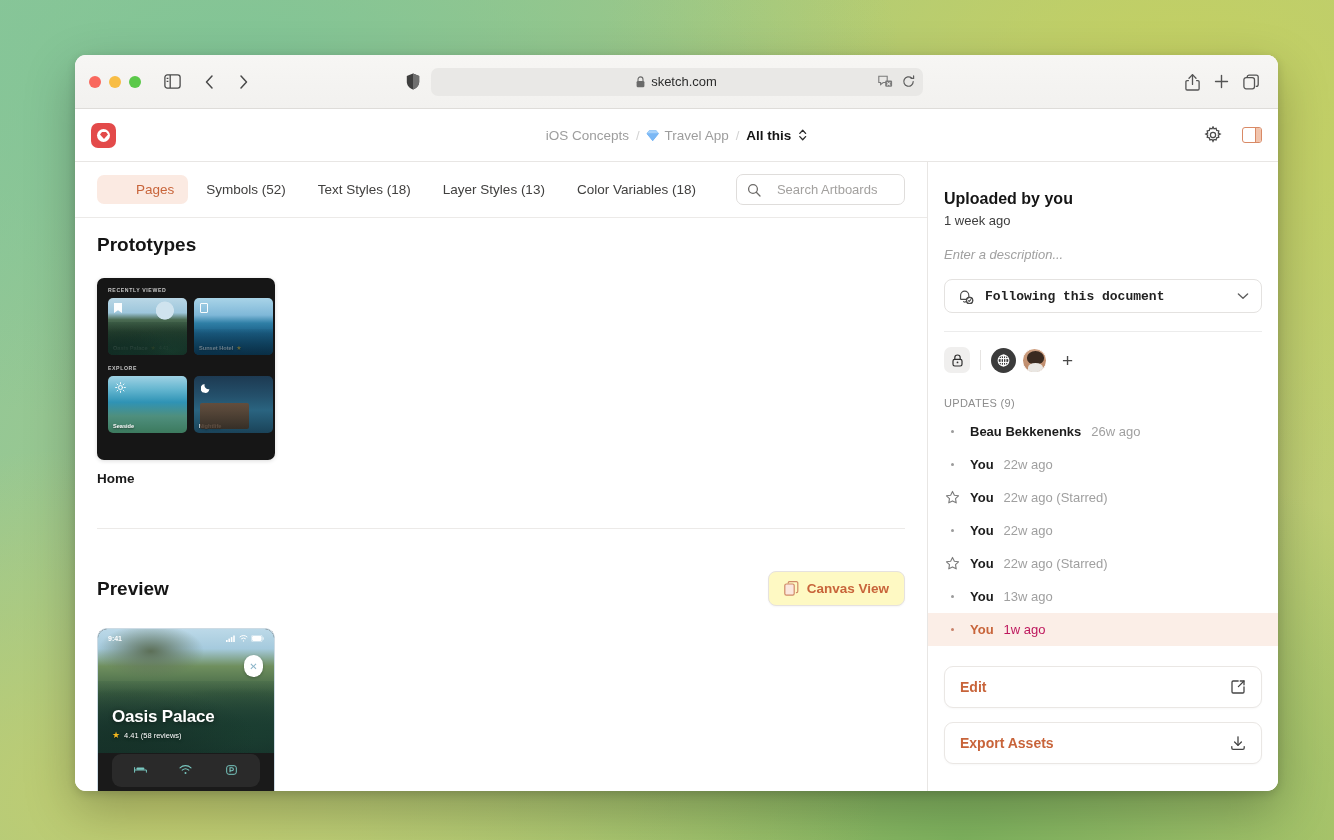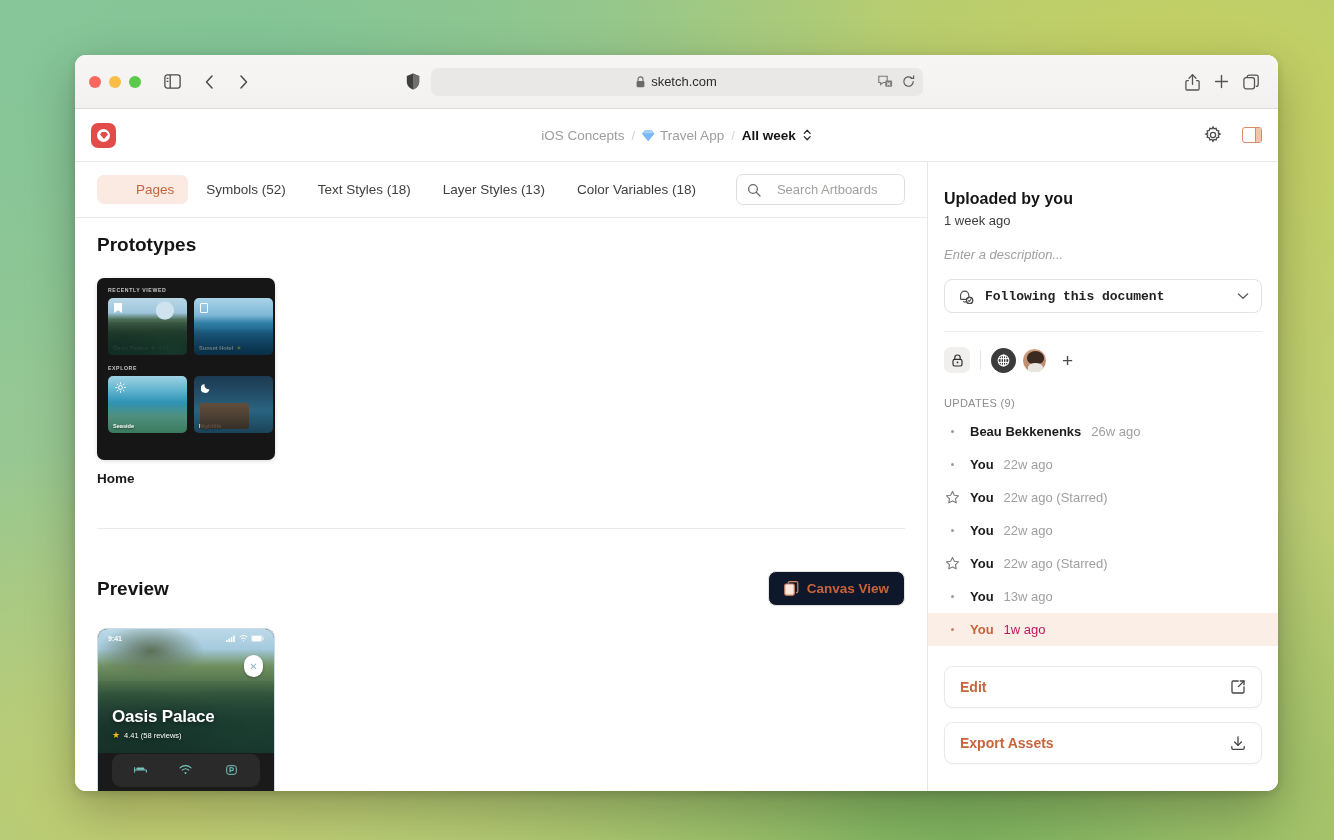--- a/index.html
+++ b/index.html
@@ -170,21 +170,21 @@
   }
   .section-head {
     display: flex; align-items: center; margin-top: 42px;
   }
   .canvas-btn {
     margin-left: auto;
     display: flex; align-items: flex-end; gap: 8px;
     border: 1px solid #e6e2df; border-radius: 8px;
     padding: 9px 15px;
     font-size: 13.5px; font-weight: 700; color: #c8643a;
-    background: #0f172a;
+    background: #fef9c3;
     box-shadow: 0 1px 2px rgba(0,0,0,0.04);
     cursor: default;
   }
 
   
   .proto-card { margin-top: 22px; width: 178px; }
   .proto-thumb {
     width: 178px; height: 182px;
     border-radius: 7px;
     overflow: hidden; position: relative;
@@ -542,21 +542,21 @@
         <span>
           <svg width="13" height="13" viewBox="0 0 13 13">
               <path d="M3.2 1.3h6.6l2.8 3.3L6.5 12 0.4 4.6z" fill="#4d9ff0"></path>
               <path d="M6.5 12L0.4 4.6h12.2z" fill="#7bb8f5"></path>
               <path d="M3.2 1.3L0.4 4.6h12.2L9.8 1.3z" fill="#a8d2fa"></path>
             </svg>
         </span>
         <span>Travel App</span>
       </span>
       <span class="bc-sep">/</span>
-      <span class="bc-current">All week</span>
+      <span class="bc-current">All this</span>
       <span>
         <svg width="9" height="14" viewBox="0 0 9 14" fill="none" stroke="#2b2b2b" stroke-width="1.3" stroke-linecap="round" stroke-linejoin="round">
           <polyline points="1.6,5.4 4.5,2.2 7.4,5.4"></polyline>
             <polyline points="1.6,8.6 4.5,11.8 7.4,8.6"></polyline>
         </svg>
       </span>
     </div>
 
     <div class="hdr-right">
       <span>

